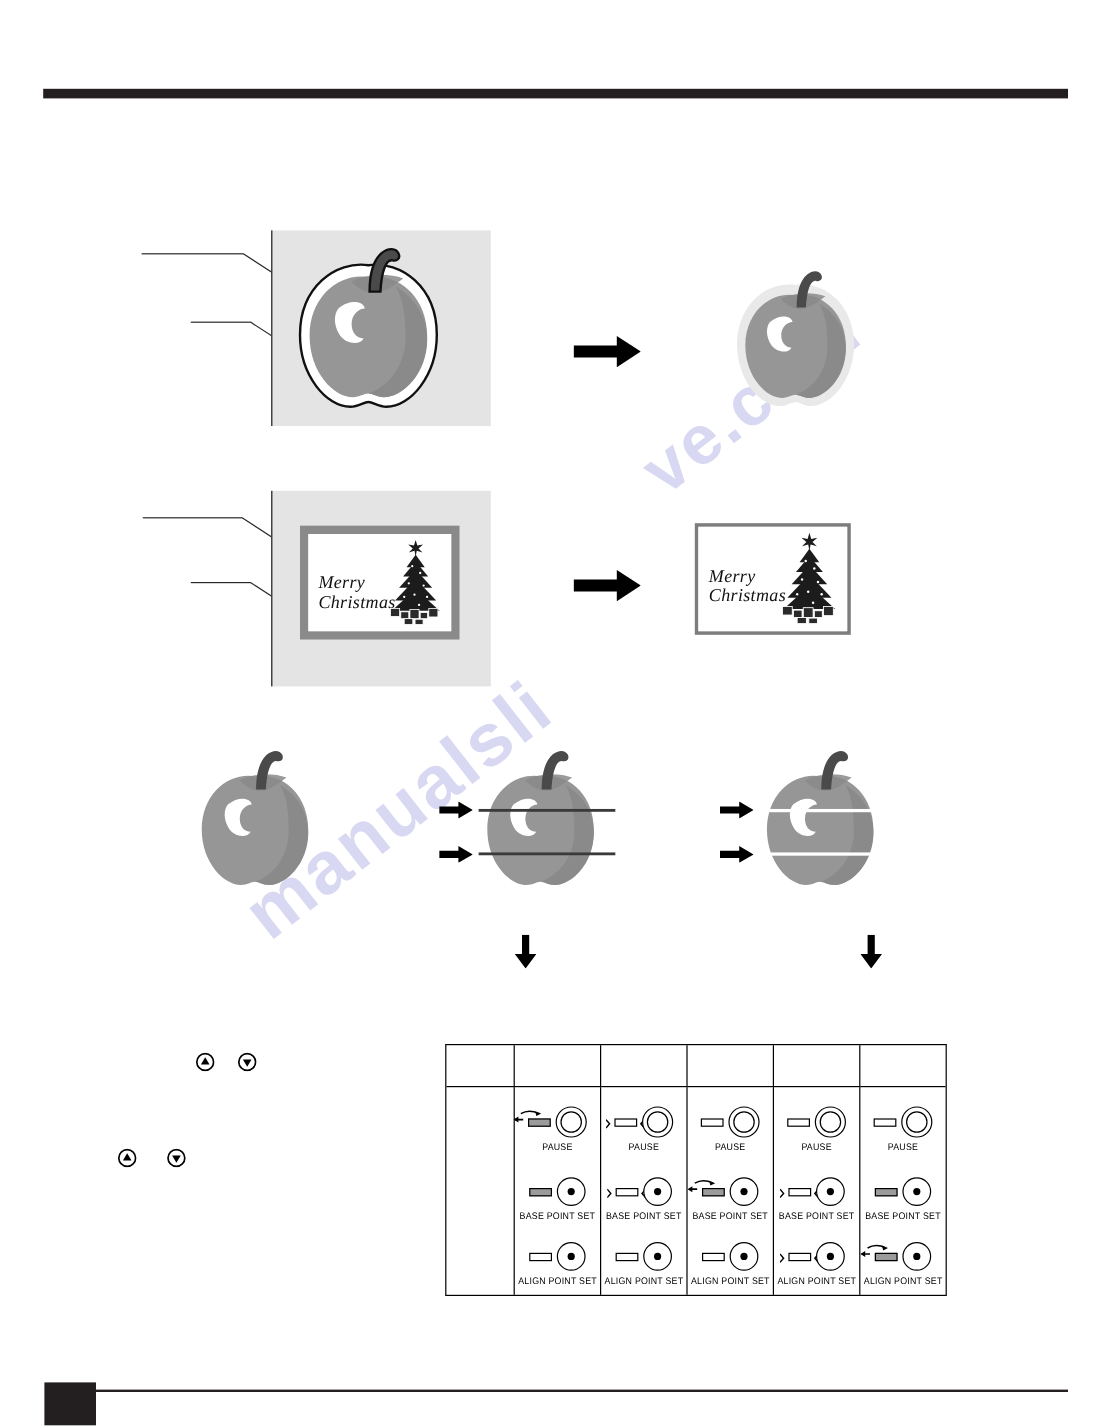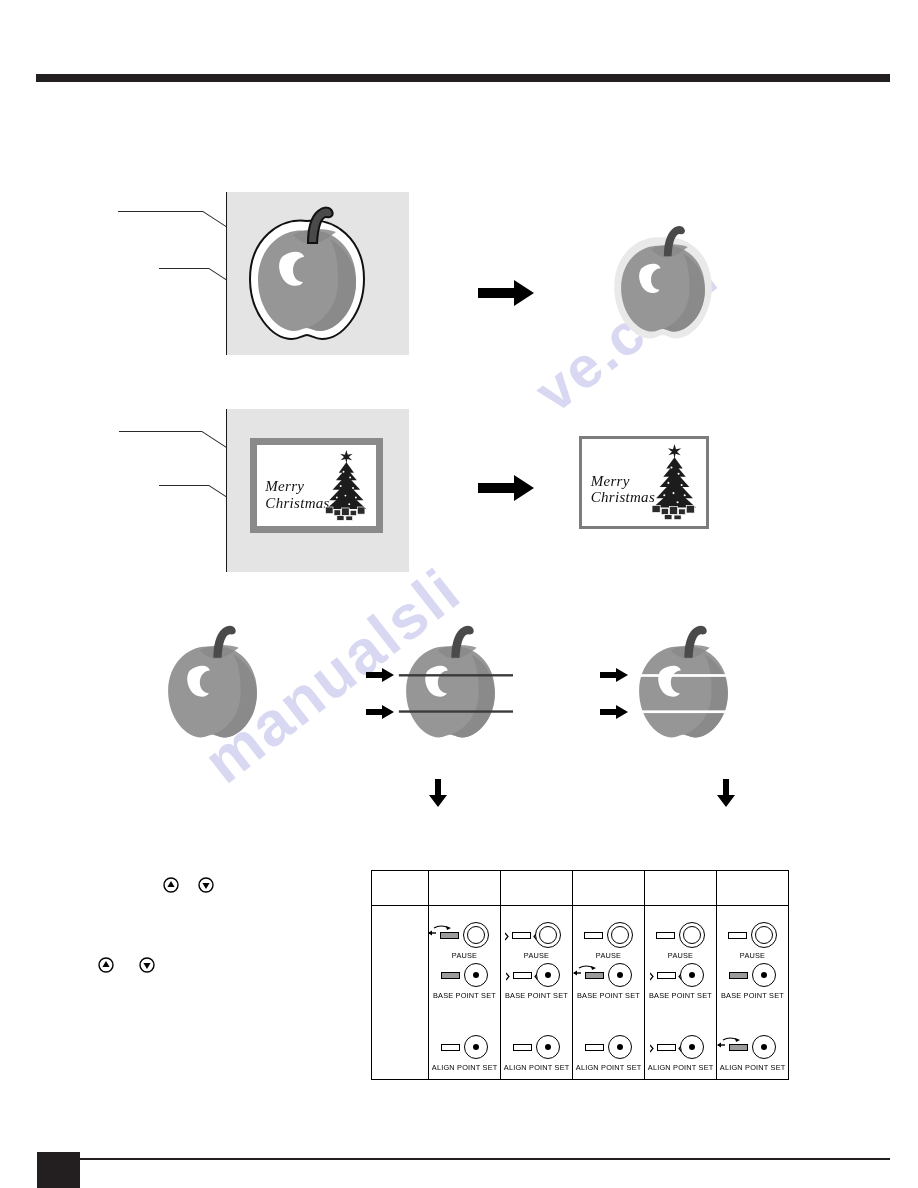--- a/index.html
+++ b/index.html
@@ -56,21 +56,21 @@
   .pt-row.head{height:35px;}
   .pt-row.body{height:173px;}
   .pt-cell{box-sizing:border-box;border-right:1.6px solid #000;position:relative;}
   .pt-cell:last-child{border-right:none;}
   .pt-row.head .pt-cell{border-bottom:1.6px solid #000;}
   .pt-cell.first{width:57px;flex:0 0 57px;}
   .pt-cell.wide{flex:1 1 0;}
 
   .btn-group{position:absolute;left:0;width:100%;}
   .btn-group.g1{top:14px;}
-  .btn-group.g2{top:54px;}
+  .btn-group.g2{top:72px;}
   .btn-group.g3{top:126px;}
   .btn-row{display:flex;align-items:center;justify-content:center;height:30px;}
   .led{
     width:19px;height:7px;border:1.3px solid #000;box-sizing:border-box;
     margin-right:4px;position:relative;background:#fff;
   }
   .led.on{background:#9b9b9b;}
   .knob{
     border:1.8px solid #000;border-radius:50%;box-sizing:border-box;background:#fff;
     position:relative;display:flex;align-items:center;justify-content:center;

